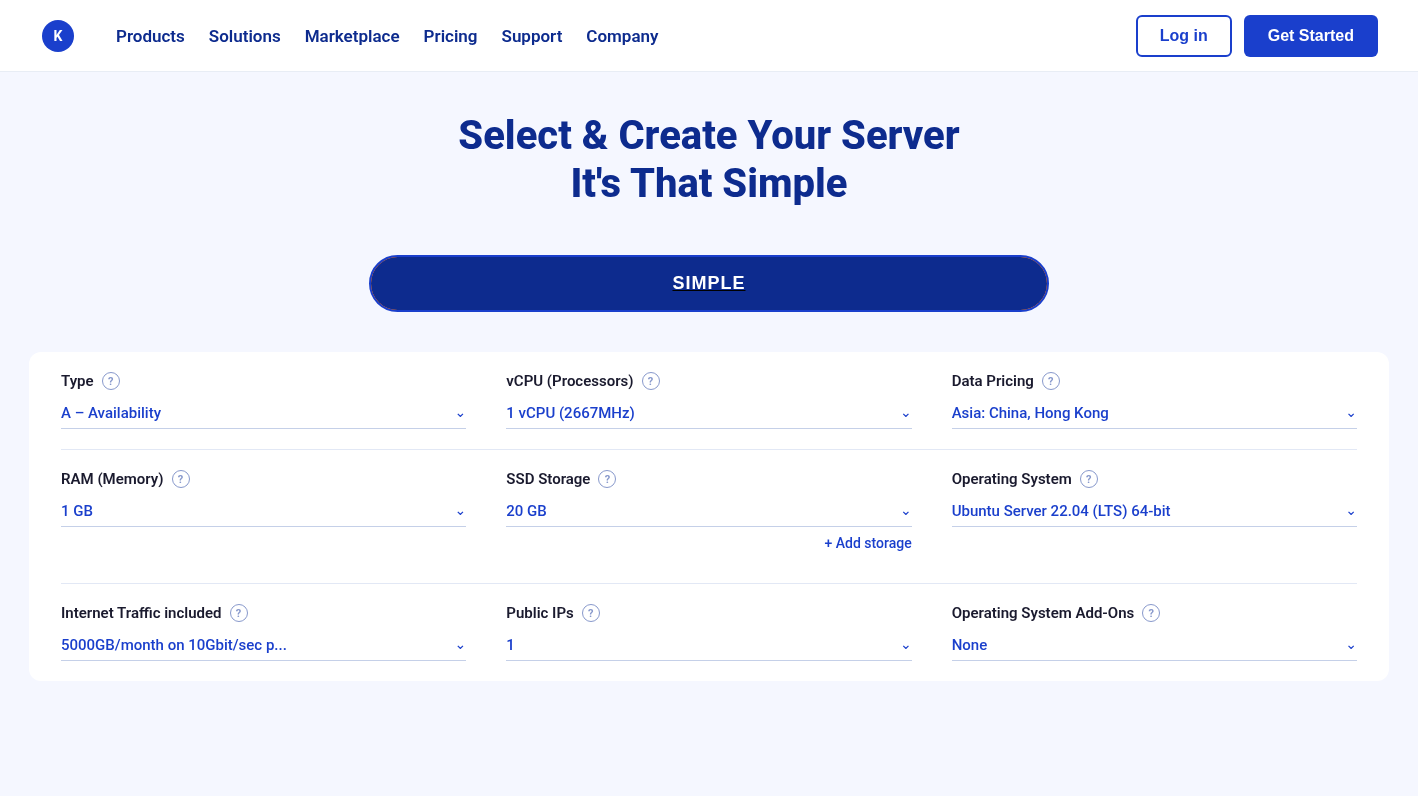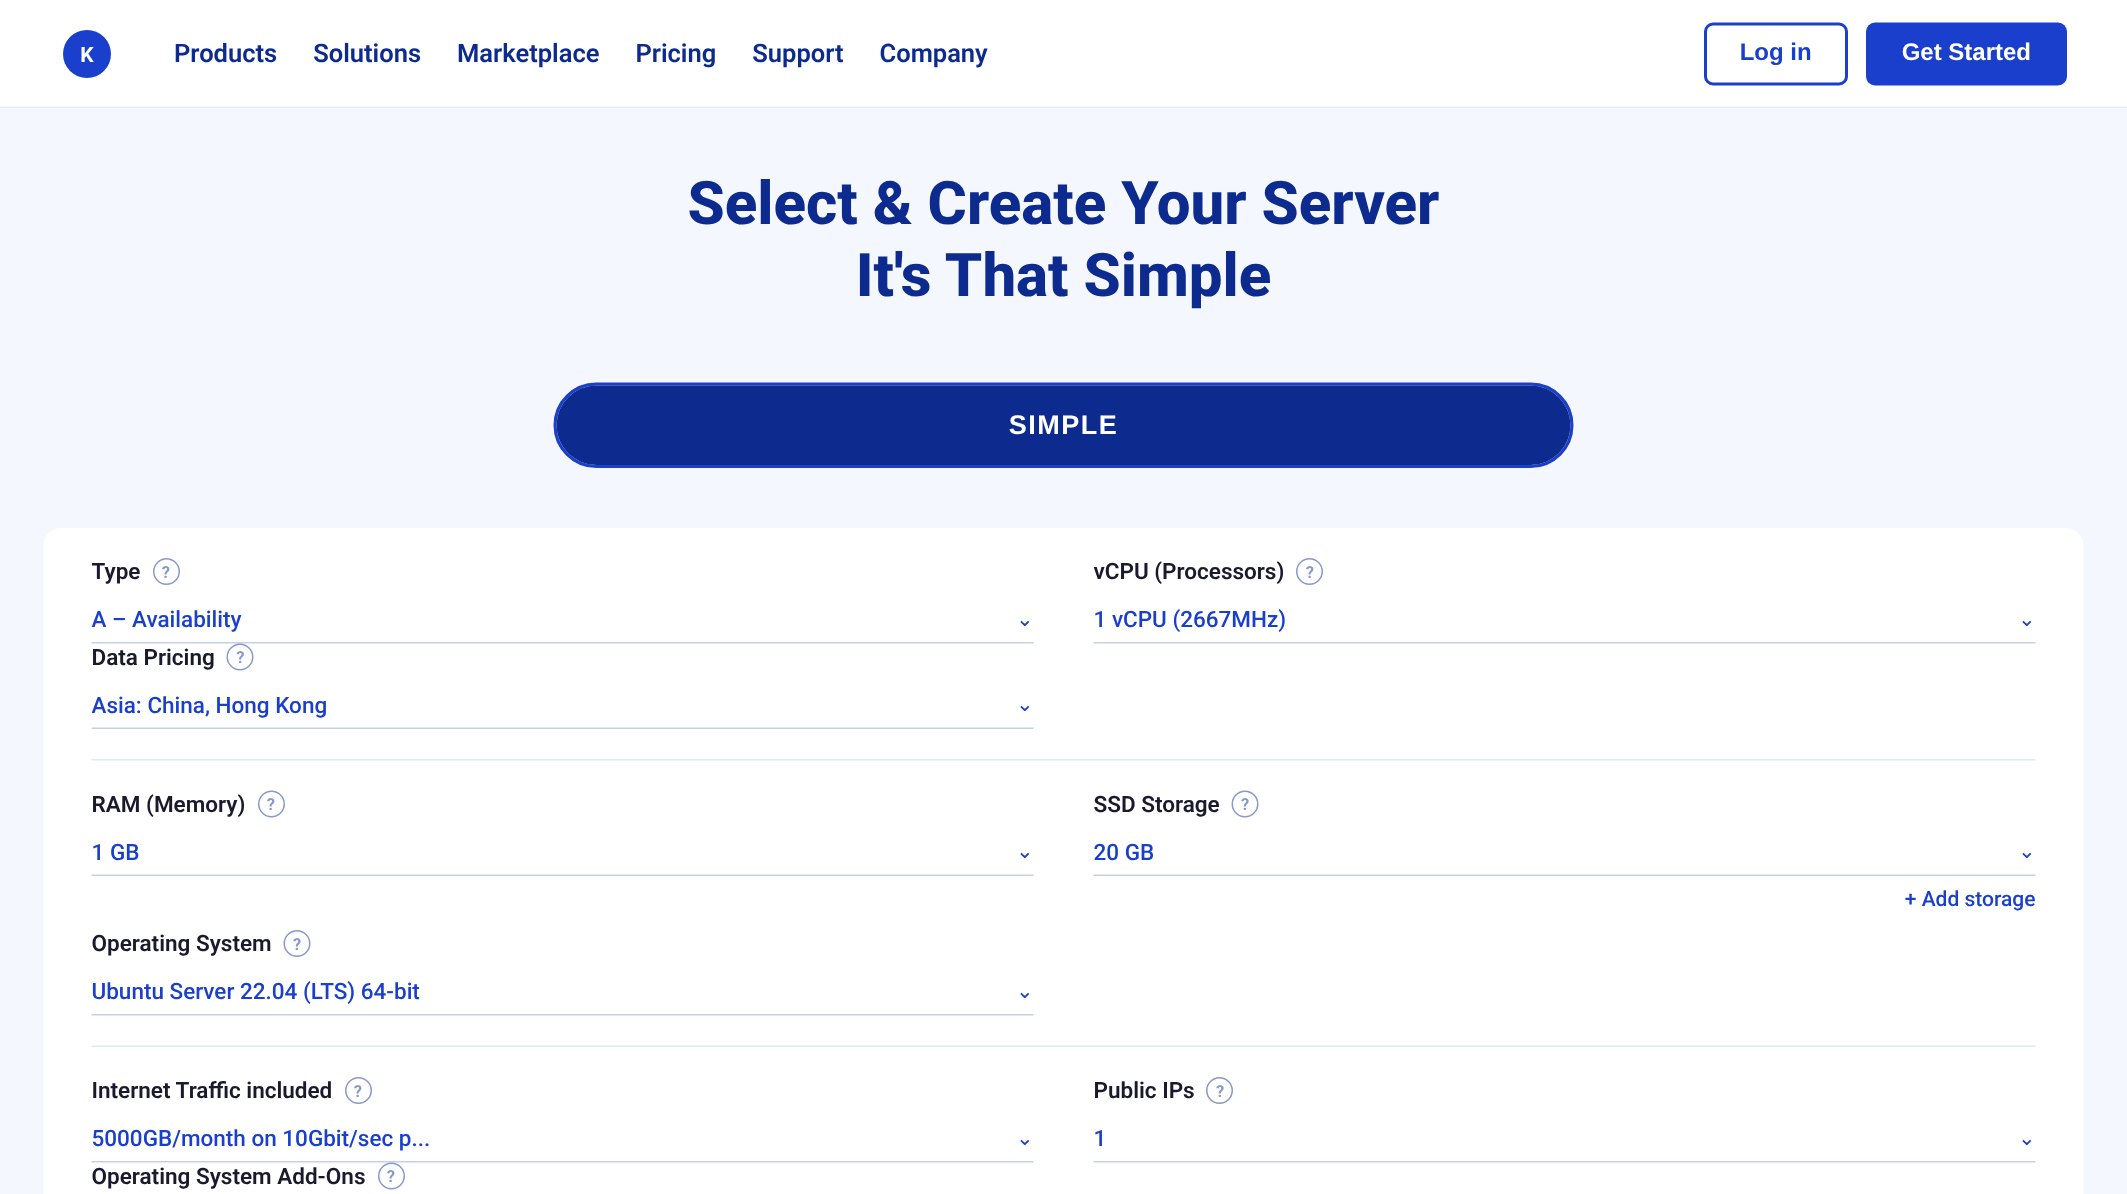--- a/index.html
+++ b/index.html
@@ -82,26 +82,27 @@
       font-size: 40px;
       font-weight: 800;
       text-align: center;
       line-height: 1.2;
       margin-bottom: 47px;
     }
 
     
     .toggle-container {
       display: flex;
-      background: #a3a3a3;
+      background: #f97316;
       border: 2px solid #1a3fcc;
       border-radius: 50px;
       overflow: hidden;
       width: 680px;
       margin-bottom: 40px;
+      text-decoration: underline;
     }
     .toggle-btn {
       flex: 1;
       padding: 16px 0;
       text-align: center;
       font-size: 18px;
       font-weight: 700;
       letter-spacing: 1px;
       cursor: pointer;
       border: none;
@@ -121,21 +122,21 @@
     .config-form {
       width: 100%;
       max-width: 1360px;
       background: #fff;
       border-radius: 12px;
       padding: 0 32px 20px;
     }
 
     .config-row {
       display: grid;
-      grid-template-columns: 1fr 1fr;
+      grid-template-columns: 1fr 1fr 1fr;
       gap: 0 40px;
       border-bottom: 1px solid #e2e8f5;
       padding: 20px 0;
     }
     .config-row:last-child {
       border-bottom: none;
     }
 
     .config-field {
       display: flex;

